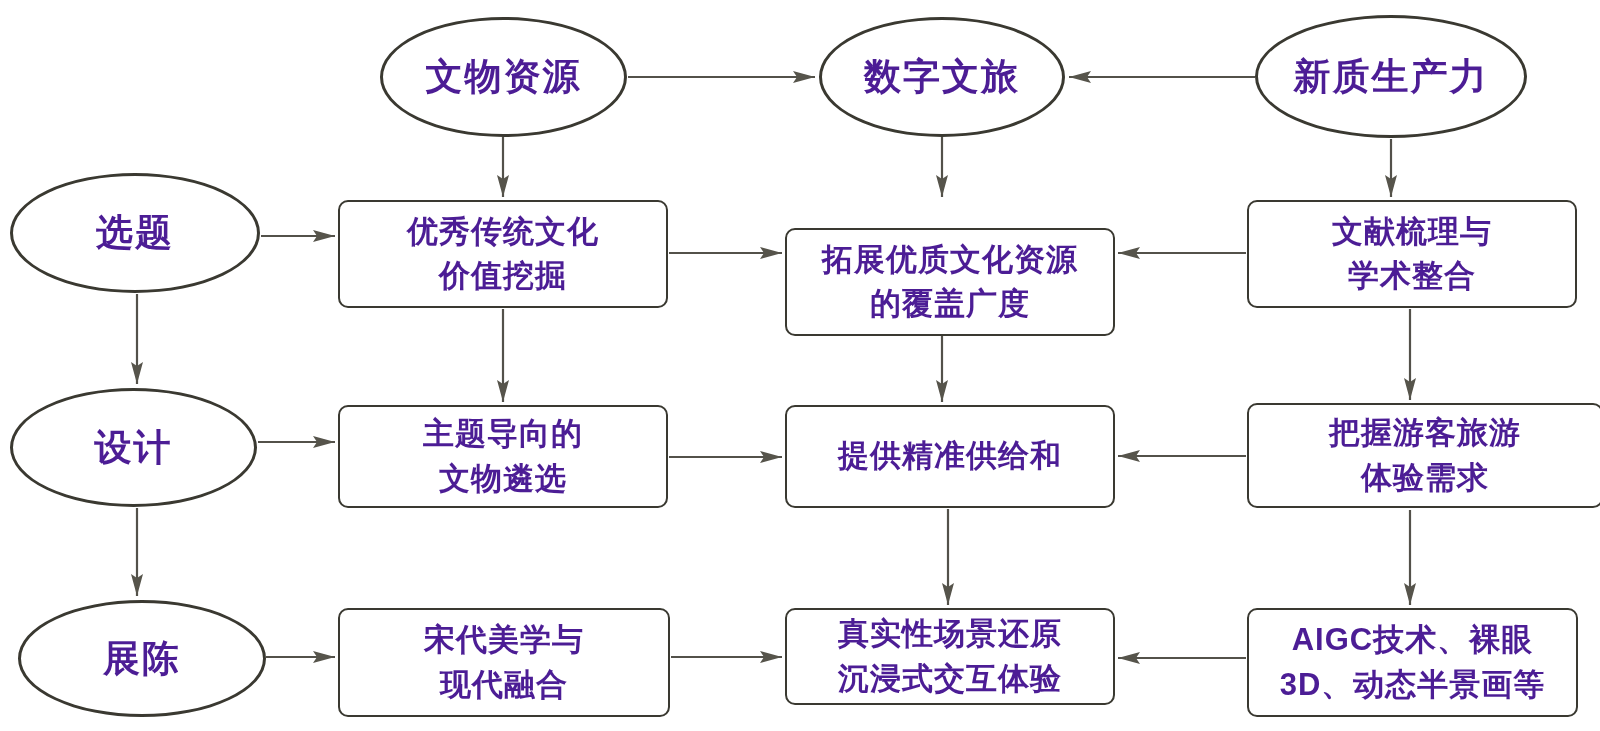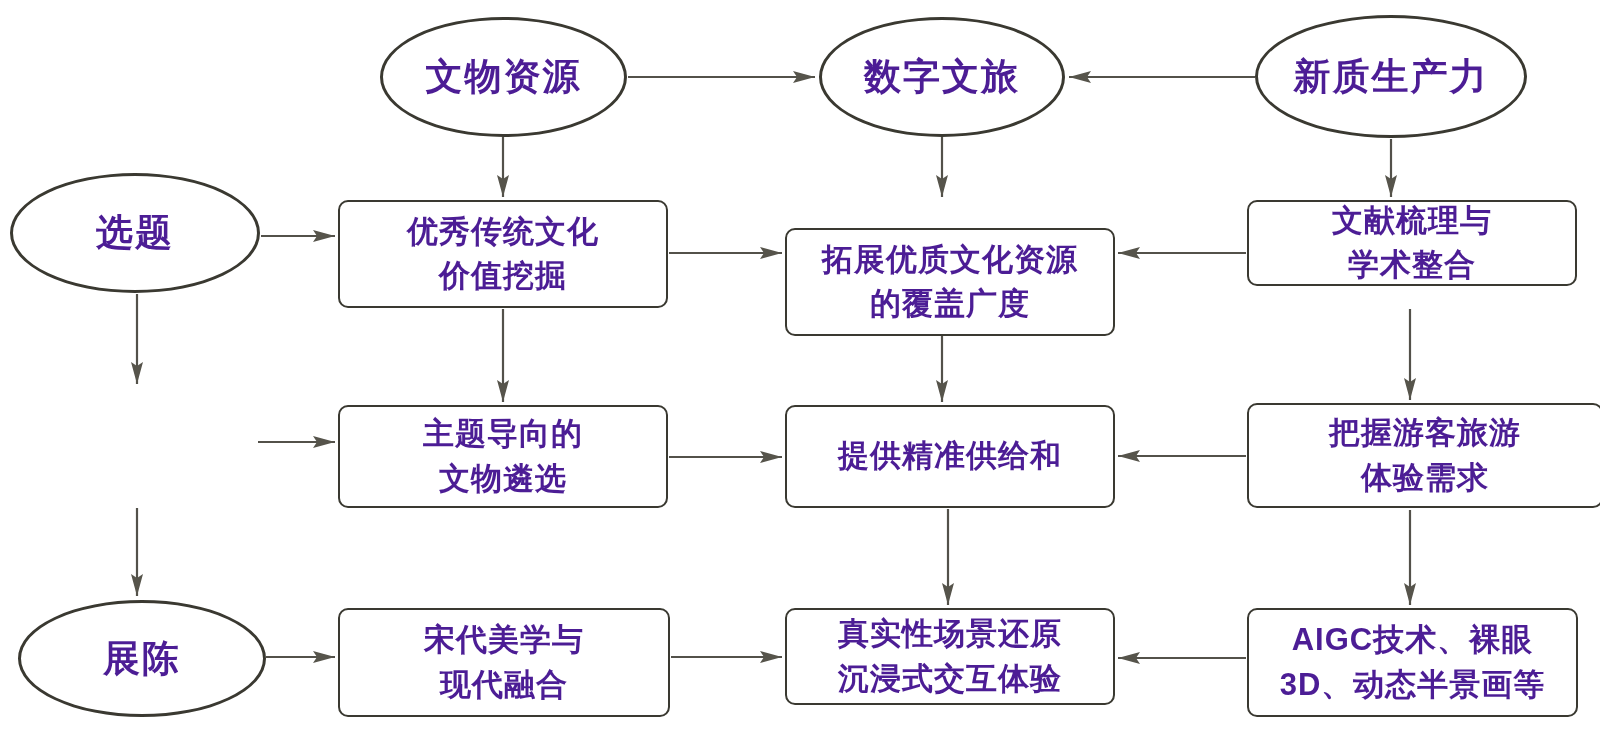--- a/index.html
+++ b/index.html
@@ -87,37 +87,40 @@
   <div class="node ellipse" style="left:819px; top:17px; width:246px; height:120px;">
     <span class="lbl">数字文旅</span>
   </div>
   <div class="node ellipse" style="left:1255px; top:15px; width:272px; height:123px;">
     <span class="lbl">新质生产力</span>
   </div>
 
   <div class="node ellipse" style="left:10px; top:173px; width:250px; height:120px;">
     <span class="lbl">选题</span>
   </div>
+  <div class="node ellipse" style="left:10px; top:388px; width:247px; height:119px;">
+    <span class="lbl">设计</span>
+  </div>
   <div class="node ellipse" style="left:18px; top:600px; width:248px; height:117px;">
     <span class="lbl">展陈</span>
   </div>
 
   <div class="node box" style="left:338px; top:200px; width:330px; height:108px;">
     <span>
       <span class="lbl">优秀传统文化</span>
       <span class="lbl">价值挖掘</span>
     </span>
   </div>
   <div class="node box" style="left:785px; top:200px; width:330px; height:108px;margin-top:28px;">
     <span>
       <span class="lbl">拓展优质文化资源</span>
       <span class="lbl">的覆盖广度</span>
     </span>
   </div>
-  <div class="node box" style="left:1247px; top:200px; width:330px; height:86px;">
+  <div class="node box" style="left:1247px; top:200px; width:330px; height:108px;">
     <span>
       <span class="lbl">文献梳理与</span>
       <span class="lbl">学术整合</span>
     </span>
   </div>
 
   <div class="node box" style="left:338px; top:405px; width:330px; height:103px;">
     <span>
       <span class="lbl">主题导向的</span>
       <span class="lbl">文物遴选</span>

